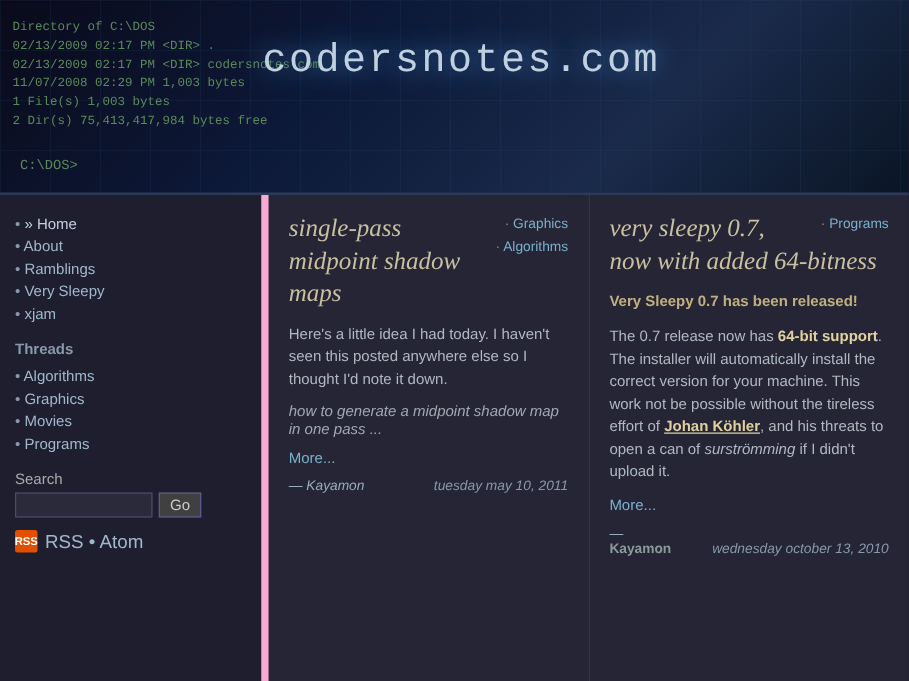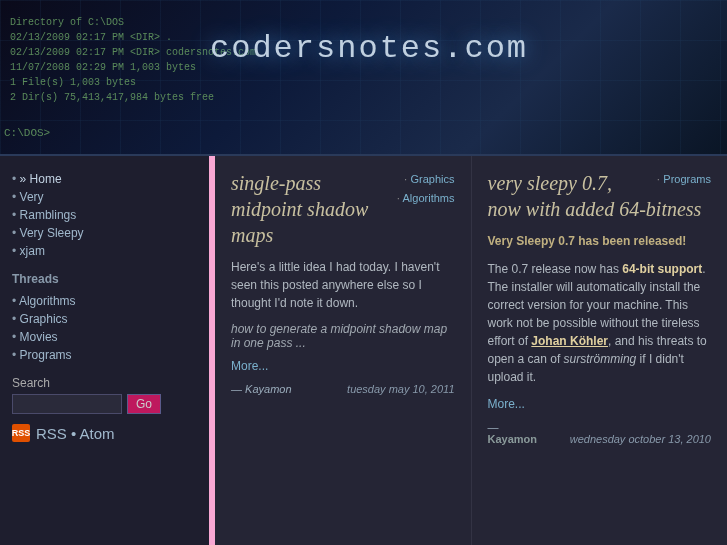--- a/index.html
+++ b/index.html
@@ -36,21 +36,21 @@
       left: 210px;
       font-family: 'Courier New', monospace;
       font-size: 32px;
       color: #c0d0e0;
       letter-spacing: 2px;
       text-shadow: 0 0 20px #4080c0;
     }
     #header-prompt {
       position: absolute;
       bottom: 15px;
-      left: 4px;
+      left: 16px;
       font-family: 'Courier New', monospace;
       font-size: 11px;
       color: #5a8a5a;
     }
     
     #header::before {
       content: '';
       position: absolute;
       top: 0; left: 0; right: 0; bottom: 0;
       background-image:
@@ -144,21 +144,21 @@
     #search-input {
       width: 110px;
       padding: 2px 4px;
       background: #2a2a3a;
       border: 1px solid #4a4a6a;
       color: #ccc;
       font-size: 12px;
     }
     #search-button {
       padding: 2px 8px;
-      background: #be185d;
+      background: #404040;
       border: 1px solid #5a5a8a;
       color: #ccc;
       font-size: 12px;
       cursor: pointer;
     }
 
     .rss-row {
       display: flex;
       align-items: center;
       gap: 6px;
@@ -287,21 +287,21 @@
   </div>
   <div id="header-title">codersnotes.com</div>
   <div id="header-prompt">C:\DOS&gt;</div>
 </div>
 
 <div id="main-container">
 
   <div id="sidebar">
     <ul>
       <li><a href="#" class="home">» Home</a></li>
-      <li><a href="#">Very</a></li>
+      <li><a href="#">About</a></li>
       <li><a href="#">Ramblings</a></li>
       <li><a href="#">Very Sleepy</a></li>
       <li><a href="#">xjam</a></li>
     </ul>
 
 
     <div class="threads-title">Threads</div>
     <ul id="threads-list">
       <li><a href="#">Algorithms</a></li>
       <li><a href="#">Graphics</a></li>

